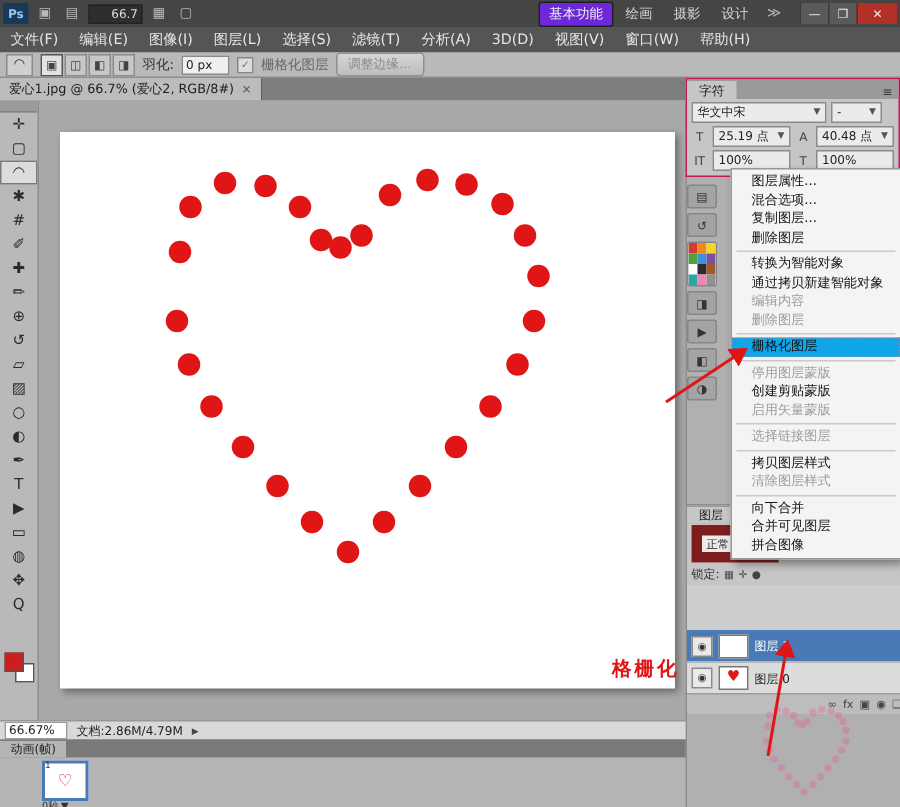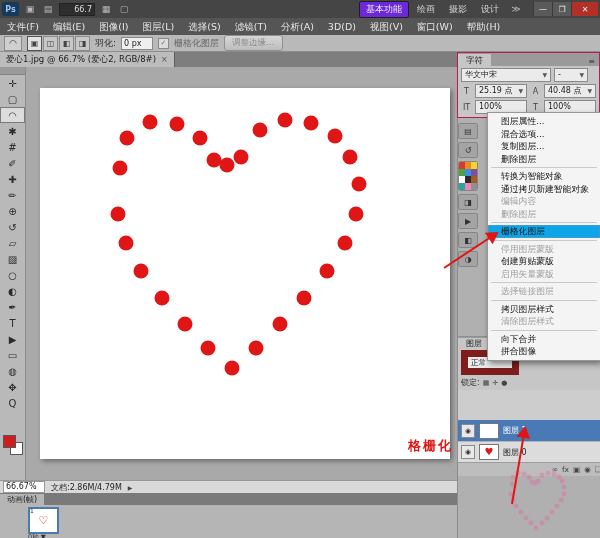--- a/index.html
+++ b/index.html
@@ -376,20 +376,21 @@
     <div class="citem dis">停用图层蒙版</div>
     <div class="citem">创建剪贴蒙版</div>
     <div class="citem dis">启用矢量蒙版</div>
     <div class="csep"></div>
     <div class="citem dis">选择链接图层</div>
     <div class="csep"></div>
     <div class="citem">拷贝图层样式</div>
     <div class="citem dis">清除图层样式</div>
     <div class="csep"></div>
     <div class="citem">向下合并</div>
+    <div class="citem">合并可见图层</div>
     <div class="citem">拼合图像</div>
   </div>
 
 <div id="statusbar" class="abs">
   <span id="statuszoom">66.67%</span>
   <span>文档:2.86M/4.79M</span>
   <span class="arr">▶</span>
 </div>
 
 <div id="animpanel" class="abs">

